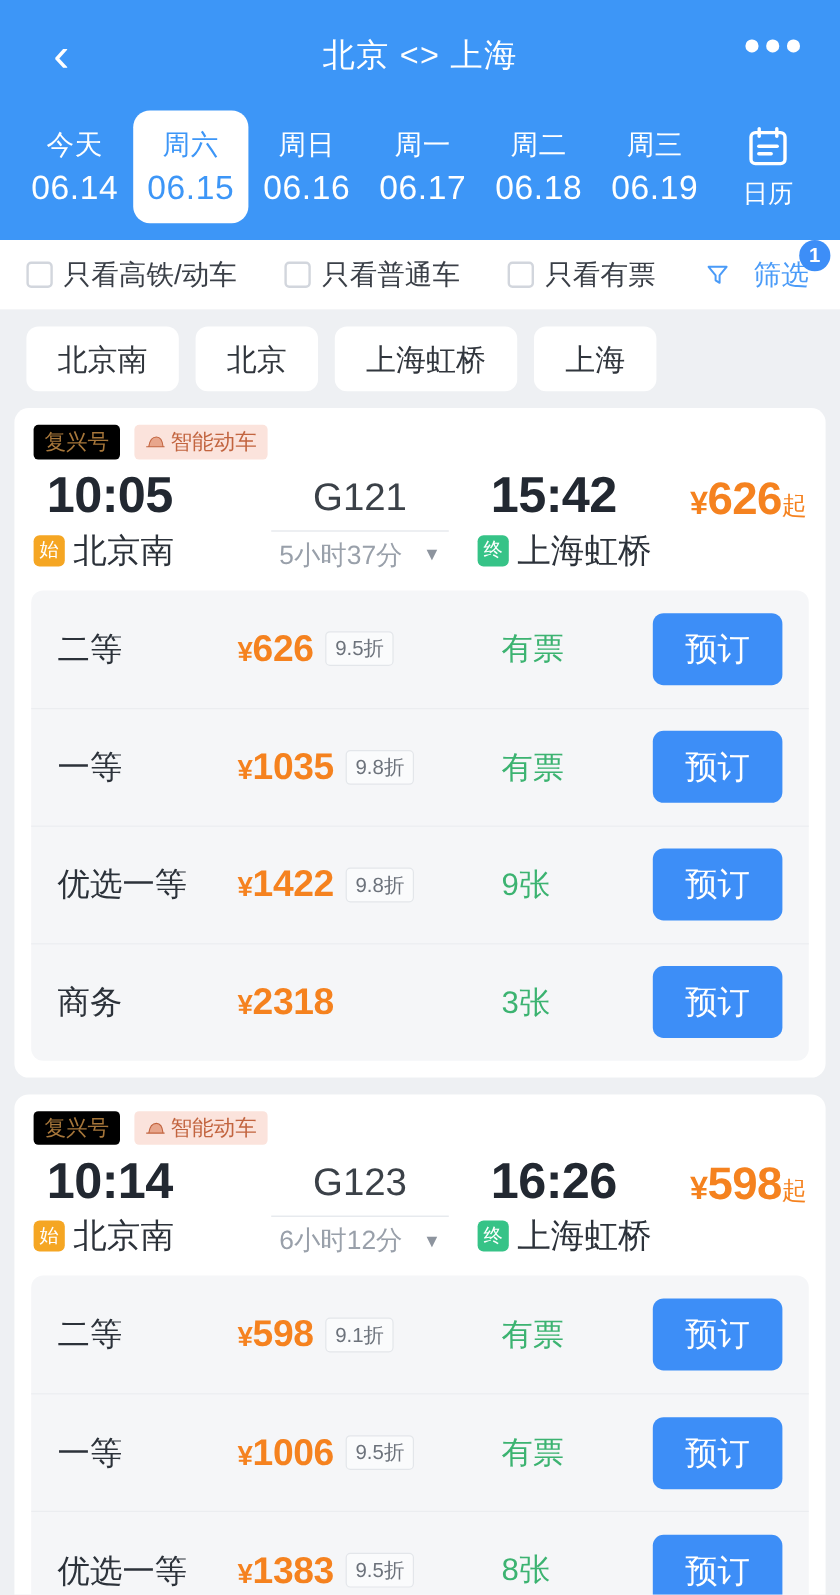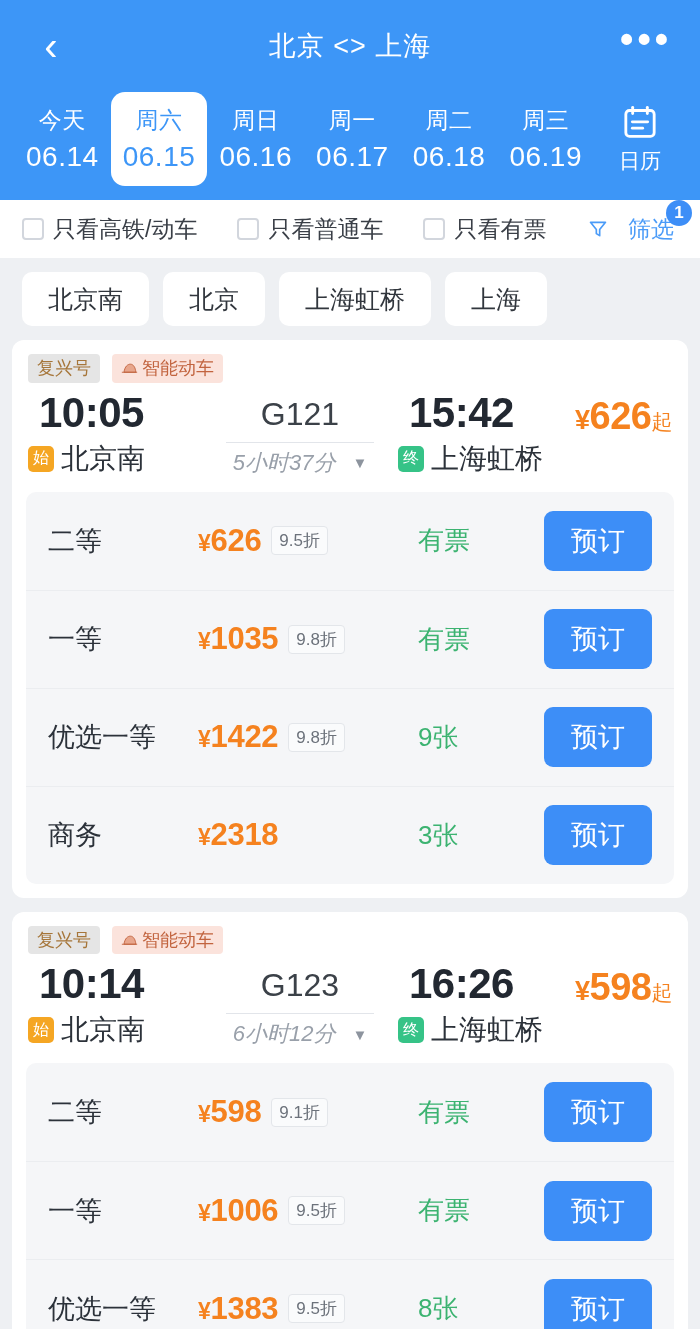--- a/index.html
+++ b/index.html
@@ -88,41 +88,41 @@
 
   
   .cards { padding: 0 12px; display: flex; flex-direction: column; gap: 14px; }
   .card { background: #fff; border-radius: 12px; padding: 10px 0 0 0; overflow: hidden; }
 
   .tags { display: flex; gap: 12px; padding: 4px 16px 6px 16px; }
   .tag {
     font-size: 18px; border-radius: 4px; padding: 3px 9px;
     display: flex; align-items: center; gap: 4px; line-height: 1.25;
   }
-  .tag-fuxing { background: #e5e5e5; color: #a6763a; }
+  .tag-fuxing { background: #000000; color: #a6763a; }
   .tag-smart { background: #fbe3dc; color: #c2643f; }
   .train-glyph { width: 17px; height: 12px; flex: none; }
 
   .row-main { display: flex; align-items: flex-start; padding: 0 16px 8px 16px; }
   .col-dep, .col-arr { width: 188px; }
   .col-arr { padding-left: 14px; }
   .time { font-size: 42px; font-weight: 700; color: #222831; letter-spacing: -0.5px; line-height: 1.12; margin-left: 11px; }
   .station { display: flex; align-items: center; gap: 7px; margin-top: 4px; }
   .sq {
     width: 26px; height: 26px; border-radius: 5px; color: #fff; font-size: 16px;
     display: flex; align-items: center; justify-content: center; flex: none;
   }
   .sq.start { background: #f5a623; }
   .sq.end { background: #36c387; }
   .station .name { font-size: 28px; color: #2c323a; white-space: nowrap; }
 
   .col-mid { width: 168px; display: flex; flex-direction: column; align-items: center; padding-top: 7px; }
   .trainno { font-size: 32px; color: #3b4148; font-weight: 500; }
   .midline { width: 148px; height: 1px; background: #e2e5ea; margin: 9px 0 5px 0; }
-  .dur { font-size: 22px; color: #99a0aa; display: flex; align-items: center; gap: 17px; font-style: italic; }
+  .dur { font-size: 22px; color: #99a0aa; display: flex; align-items: center; gap: 17px; }
   .caret { font-size: 15px; color: #8d949e; }
 
   .col-price { flex: 1; display: flex; align-items: flex-start; justify-content: flex-end; padding-top: 6px; }
   .price-big { color: #f5821f; font-size: 38px; font-weight: 700; letter-spacing: -0.5px; }
   .price-big .yen { font-size: 27px; font-weight: 600; }
   .price-big .qi { font-size: 21px; font-weight: 400; color: #f5821f; }
 
   
   .seatpanel { background: #f5f6f8; border-radius: 10px; margin: 6px 14px 14px 14px; }
   .seatrow {

